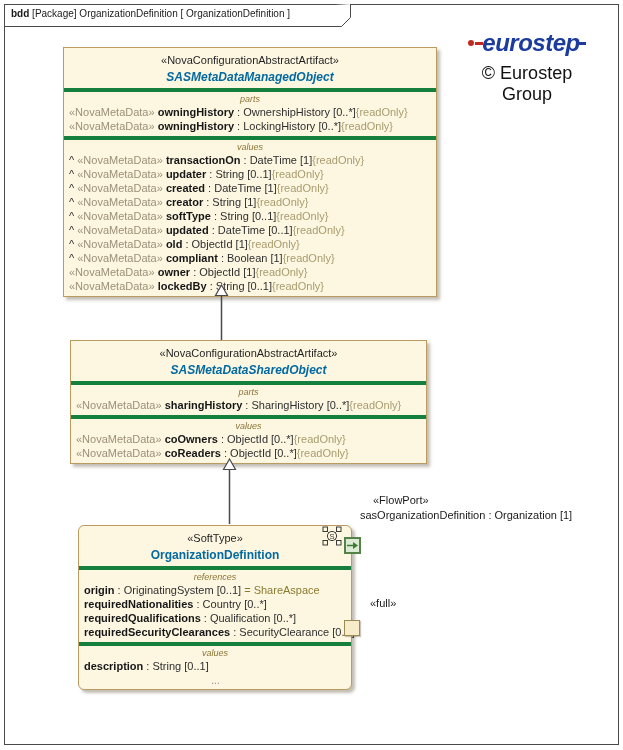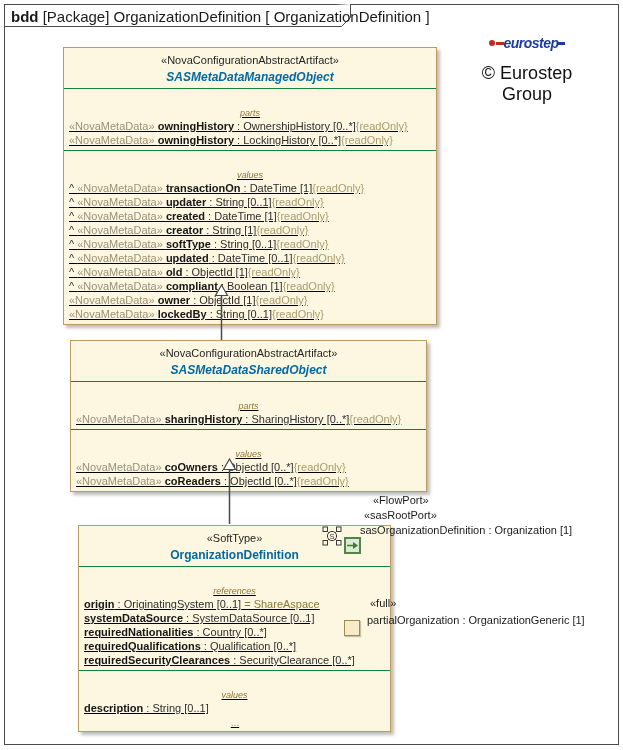--- a/index.html
+++ b/index.html
@@ -7,55 +7,55 @@
   body{
     width:623px;height:750px;position:relative;overflow:hidden;
     background:#ffffff;
     font-family:"Liberation Sans","DejaVu Sans",sans-serif;
     -webkit-font-smoothing:antialiased;
   }
   
   .frame{position:absolute;left:4px;top:4px;width:613px;height:739px;border:1px solid #4a4a4a;}
   .tab-outline{position:absolute;left:4px;top:4px;pointer-events:none;}
   .tab-text{
-    position:absolute;left:11px;top:8px;font-size:15px;color:#1a1a1a;white-space:pre;
+    position:absolute;left:11px;top:8px;font-size:10px;color:#1a1a1a;white-space:pre;
   }
   .tab-text .kw{font-weight:bold;}
   
   .branding{position:absolute;left:458px;top:30px;width:138px;text-align:center;}
   .logo-line{display:flex;align-items:center;justify-content:center;height:26px;}
   .logo-dot{width:6px;height:6px;border-radius:50%;background:#c22a1e;display:inline-block;margin-right:1px;}
   .logo-dash{width:8px;height:3px;background:#c22a1e;display:inline-block;}
   .logo-dash.blue{background:#1b3c9c;margin-left:-2px;}
   .logo-word{
-    font-size:14px;font-weight:bold;font-style:italic;color:#1b3c9c;
+    font-size:24px;font-weight:bold;font-style:italic;color:#1b3c9c;
     letter-spacing:-0.5px;margin:0 0 0 -1px;line-height:24px;
   }
   .copyright{font-size:18px;color:#111;margin-top:7px;}
   
   .cls{
     position:absolute;background:#fdf7e2;border:1px solid #ba9c60;
     box-shadow:3px 3px 3px rgba(120,110,90,.45);box-sizing:border-box;
   }
   .hdr{text-align:center;padding:5px 10px 3px;}
   .hdr .st{display:block;font-size:11px;color:#1f1f1f;line-height:15px;}
   .hdr .name{display:block;font-size:12px;font-weight:bold;color:#0369a1;line-height:16px;margin-top:1px;}
   .cls.abstract .hdr .name{font-style:italic;}
-  .comp{border-top:1px solid #15803d;padding:18px 0 3px;text-decoration:underline;}
+  .comp{border-top:4px solid #15803d;padding:1px 0 3px;}
   .comp .lbl{text-align:center;font-size:9px;font-style:italic;color:#8b7536;line-height:12px;}
   .row{font-size:11px;line-height:14px;padding:0 4px 0 5px;white-space:pre;color:#2e2e2e;}
   .row .nm{font-weight:bold;color:#161616;}
   .row .st{color:#9b9077;}
   .row .mo{color:#a89c6e;}
   .row .df{color:#8a7a30;}
   .row .pfx{color:#2e2e2e;}
   .row.ellipsis{text-align:center;color:#8e8e8e;font-size:10px;line-height:11px;padding-top:2px;}
   #cls-managed{left:63px;top:47px;width:374px;}
   #cls-shared{left:70px;top:340px;width:357px;}
-  #cls-org{left:78px;top:525px;width:313px;}
+  #cls-org{left:78px;top:525px;width:274px;border-radius:6px;}
   
   .conn{position:absolute;}
   
   .port{position:absolute;box-sizing:border-box;}
   .port-flow{left:344px;top:537px;width:17px;height:17px;background:#dcebd4;border:2px solid #55824a;
     display:flex;align-items:center;justify-content:center;}
   .port-full{left:344px;top:620px;width:16px;height:16px;background:#f6ecc9;border:1px solid #9c8a50;
     box-shadow:1px 1px 1px rgba(120,110,90,.4);}
   .port-labels{position:absolute;font-size:11px;color:#1a1a1a;white-space:nowrap;}
   #flow-labels{left:360px;top:493px;line-height:15px;}
@@ -136,21 +136,20 @@
 
 <div class="cls" id="cls-org">
   <div class="hdr">
     <span class="st">«SoftType»</span>
     <span class="name">OrganizationDefinition</span>
   </div>
   <div class="comp">
     <div class="lbl">references</div>
     <div>
         <div class="row"><span class="nm">origin</span><span class="ty"> : OriginatingSystem [0..1]</span><span class="df"> = ShareAspace</span></div>
-        <div class="row"><span class="nm">systemDataSource</span><span class="ty"> : SystemDataSource [0..1]</span></div>
         <div class="row"><span class="nm">requiredNationalities</span><span class="ty"> : Country [0..*]</span></div>
         <div class="row"><span class="nm">requiredQualifications</span><span class="ty"> : Qualification [0..*]</span></div>
         <div class="row"><span class="nm">requiredSecurityClearances</span><span class="ty"> : SecurityClearance [0..*]</span></div>
       </div>
   </div>
   <div class="comp">
     <div class="lbl">values</div>
     <div>
         <div class="row"><span class="nm">description</span><span class="ty"> : String [0..1]</span></div>
         <div class="row ellipsis">...</div>
@@ -183,21 +182,19 @@
 </svg>
 
 <div class="port port-flow">
   <svg width="11" height="9">
     <line x1="0" y1="4.5" x2="7" y2="4.5" stroke="#3e7a34" stroke-width="1.5"></line>
     <polygon points="6,1 11,4.5 6,8" fill="#3e7a34"></polygon>
   </svg>
 </div>
 <div class="port-labels" id="flow-labels">
   <div class="l1">«FlowPort»</div>
-  <div class="l2">«sasRootPort»</div>
   <div class="l3">sasOrganizationDefinition : Organization [1]</div>
 </div>
 
 <div class="port port-full"></div>
 <div class="port-labels" id="full-labels">
   <div class="l1">«full»</div>
-  <div class="l2">partialOrganization : OrganizationGeneric [1]</div>
 </div>
 
 </body></html>

